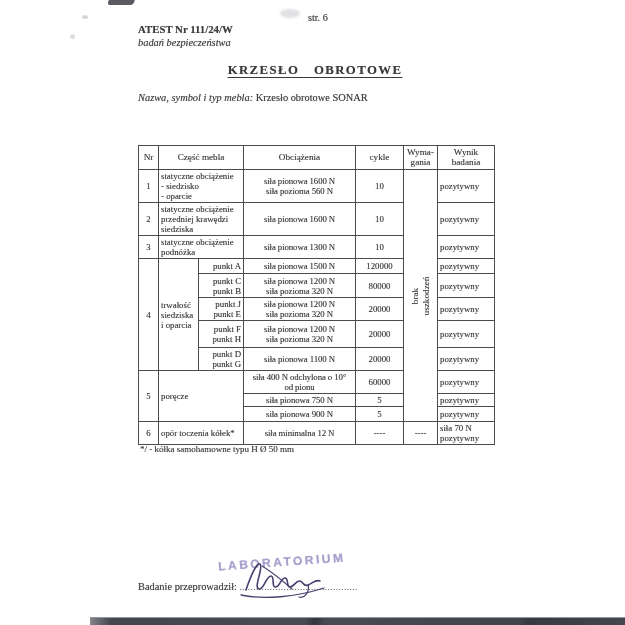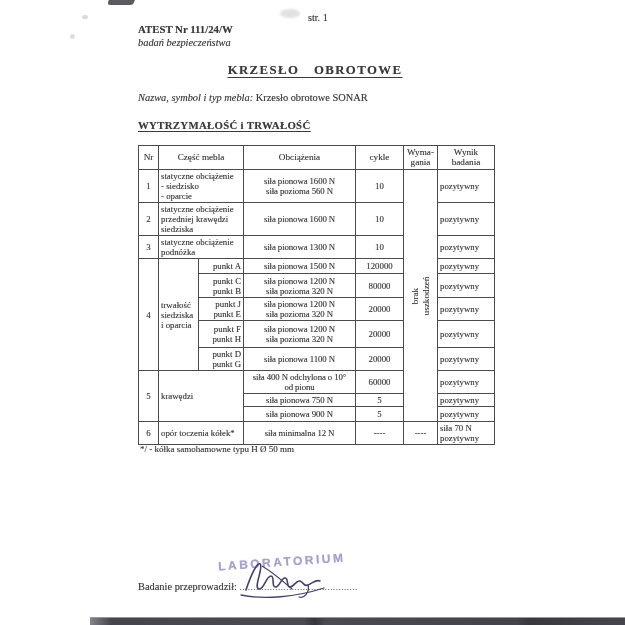--- a/index.html
+++ b/index.html
@@ -66,32 +66,31 @@
 </head>
 <body>
 
 <div class="page scan-text">
 
   <div class="smudge-top"></div>
   <div class="smudge-grey"></div>
   <div class="dot-a"></div>
   <div class="dot-b"></div>
 
-  <div class="page-num">str. 1</div>
+  <div class="page-num">str. 6</div>
   <div class="atest-no">ATEST Nr 111/24/W</div>
   <div class="atest-sub">badań bezpieczeństwa</div>
 
   <div class="doc-title">KRZESŁO OBROTOWE</div>
 
   <div class="name-line">
     <span class="lbl">Nazwa, symbol i typ mebla:</span>
     <span class="val">Krzesło obrotowe SONAR</span>
   </div>
 
-  <div class="section-heading">WYTRZYMAŁOŚĆ i TRWAŁOŚĆ</div>
 
   <table class="results">
     <colgroup>
       <col style="width:20px">
         <col style="width:40px">
         <col style="width:45px">
       <col style="width:112px">
         <col style="width:48px">
         <col style="width:34px">
         <col style="width:57px">
@@ -174,21 +173,21 @@
     </tr>
     <tr style="height:22px">
       <td class="c-punkt">punkt D
 punkt G</td>
       <td class="c-load">siła pionowa 1100 N</td>
       <td class="c-cyc">20000</td>
       <td class="c-res">pozytywny</td>
     </tr>
     <tr style="height:23px">
       <td class="c-nr" rowspan="3">5</td>
-      <td class="c-part" colspan="2" rowspan="3">krawędzi</td>
+      <td class="c-part" colspan="2" rowspan="3">poręcze</td>
       <td class="c-load">siła 400 N odchylona o 10°
 od pionu</td>
       <td class="c-cyc">60000</td>
       <td class="c-res">pozytywny</td>
     </tr>
     <tr style="height:13px">
       <td class="c-load">siła pionowa 750 N</td>
       <td class="c-cyc">5</td>
       <td class="c-res">pozytywny</td>
     </tr>

